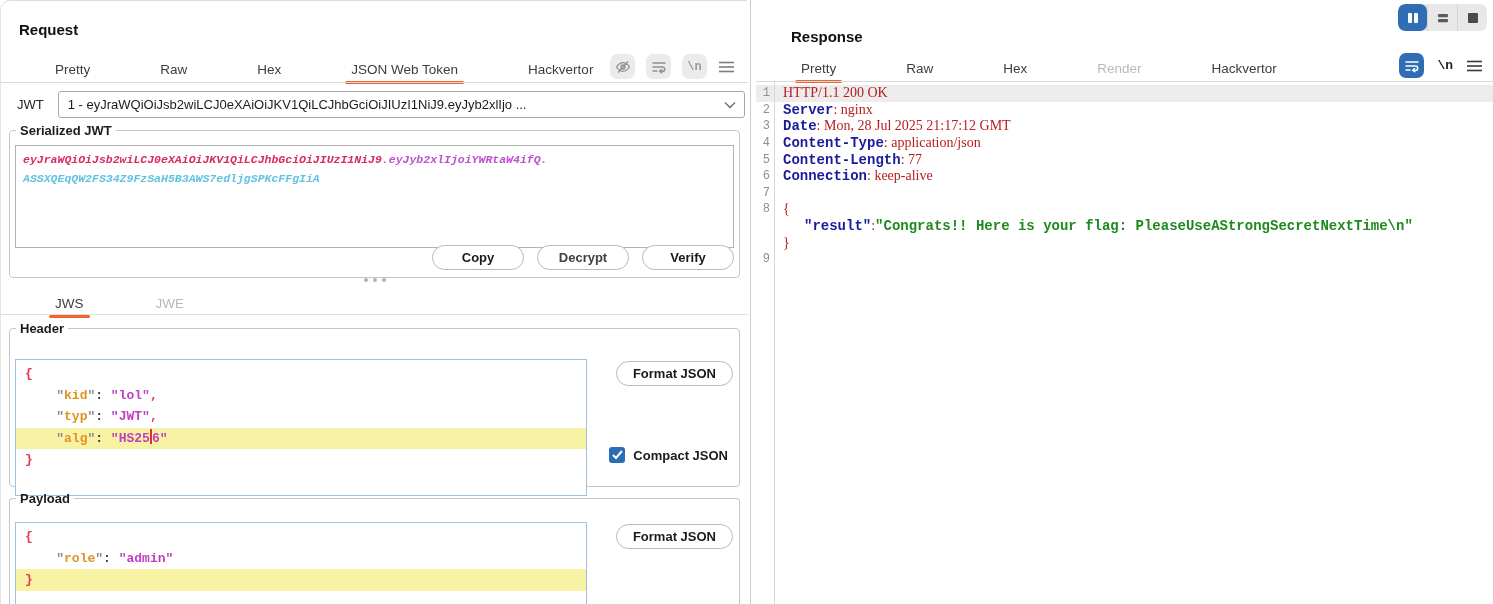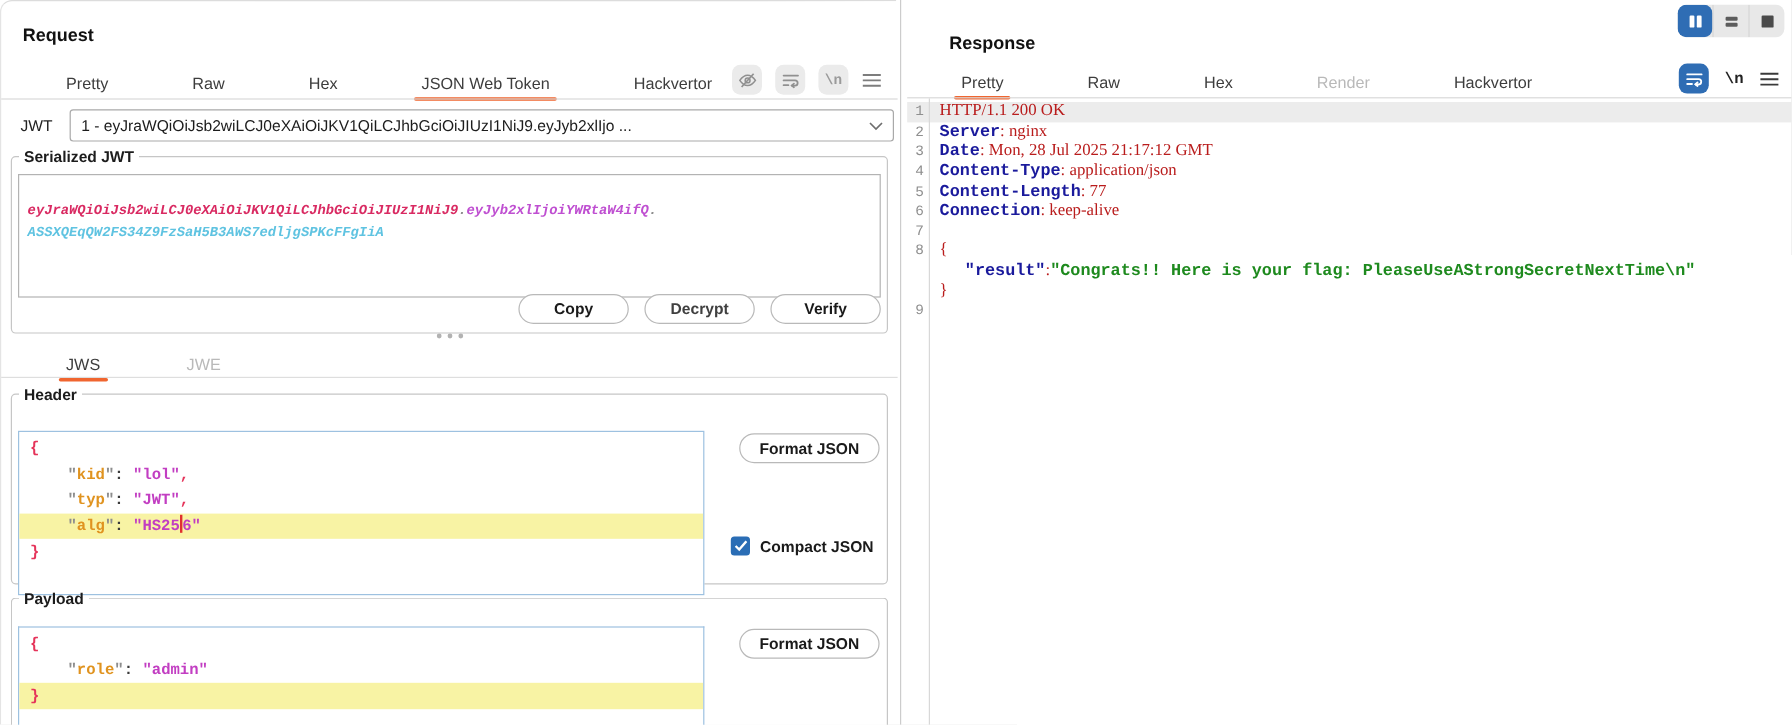--- a/index.html
+++ b/index.html
@@ -37,21 +37,21 @@
   .jwt-select{position:relative;width:687px;height:27px;border:1px solid #a9a9a9;border-radius:3px;background:#fff;display:flex;align-items:center;box-sizing:border-box;padding:0 26px 0 9px;}
   .jwt-select-text{font-size:13px;color:#1c1c1c;white-space:nowrap;overflow:hidden;}
   .jwt-chevron{position:absolute;right:8px;top:9px;}
   
   fieldset{position:absolute;border:1px solid #c6c6c6;border-radius:4px;margin:0;padding:0;background:#fff;box-sizing:border-box;}
   legend{font-size:13px;font-weight:bold;color:#1c1c1c;margin-left:6px;padding:0 4px;}
   .serialized-box{left:8px;top:122px;width:731px;height:155px;}
   .header-box{left:8px;top:320px;width:731px;height:166px;}
   .payload-box{left:8px;top:490px;width:731px;height:130px;border-bottom:none;}
   
-  .jwt-textarea{position:absolute;left:5px;right:5px;top:7px;height:103px;border:1px solid #b3b3b3;background:#fff;padding:20px 7px;box-sizing:border-box;font-family:"Liberation Mono",monospace;font-style:italic;font-weight:bold;font-size:11.5px;line-height:19px;white-space:pre-wrap;word-break:break-all;}
+  .jwt-textarea{position:absolute;left:5px;right:5px;top:7px;height:103px;border:1px solid #b3b3b3;background:#fff;padding:4px 7px;box-sizing:border-box;font-family:"Liberation Mono",monospace;font-style:italic;font-weight:bold;font-size:11.5px;line-height:19px;white-space:pre-wrap;word-break:break-all;}
   .tk-jh{color:#d92a62;}
   .tk-jp{color:#bf4fd1;}
   .tk-js{color:#5fc3e1;}
   .tk-dot{color:#8d8d8d;}
   
   .btn-row{position:absolute;right:5px;bottom:7px;display:flex;gap:13px;}
   .btn{min-width:92px;height:25px;border:1px solid #b9b9b9;border-radius:13px;background:#fff;font-family:"Liberation Sans",sans-serif;font-size:13px;font-weight:bold;color:#1a1a1a;display:flex;align-items:center;justify-content:center;box-sizing:border-box;padding:0 16px;}
   .btn.disabled{color:#404040;}
   
   .splitter-dots{position:absolute;left:0;top:277px;width:747px;display:flex;justify-content:center;gap:5px;}

